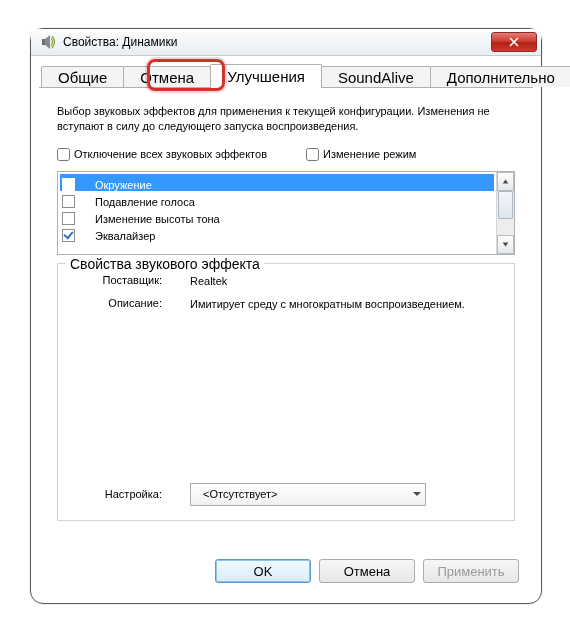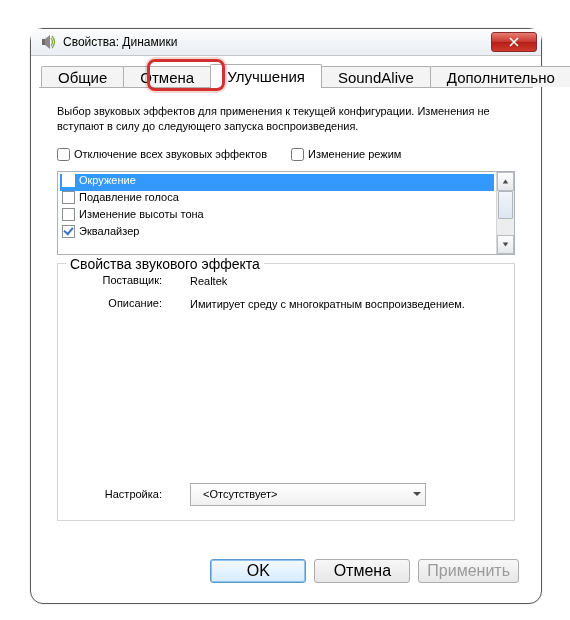--- a/index.html
+++ b/index.html
@@ -12,45 +12,45 @@
   .close-btn{width:44px;height:18px;border:1px solid #8b2a2a;border-radius:3px;background:linear-gradient(#e67c73,#c8372d 49%,#b11f15 50%,#cf382e);display:flex;align-items:center;justify-content:center;color:#fff;cursor:default}
   .close-btn svg{width:10px;height:10px}
   .client{position:absolute;left:8px;right:8px;top:36px;bottom:8px;background:#fff}
   .tabstrip{position:relative;height:22px;border-bottom:1px solid #b0b0b0;display:flex;align-items:flex-end;padding-left:2px}
   .tab{height:20px;padding:0 16px;border:1px solid #b0b0b0;border-bottom:none;border-radius:2px 2px 0 0;background:#f4f4f4;margin-right:-1px;display:flex;align-items:center;font-size:15px;cursor:default;position:relative}
   .tab.active{background:#fff;height:22px;z-index:2}
   .tab.active::after{content:"";position:absolute;left:0;right:0;bottom:-1px;height:1px;background:#fff}
   .tab-highlight{position:absolute;border:3px solid #d2322d;border-radius:8px;pointer-events:none;z-index:5;box-shadow:0 0 0 2px rgba(210,50,45,.2)}
   .body{padding:16px 18px}
   .desc{line-height:1.35;margin-bottom:14px}
-  .row{display:flex;align-items:center;gap:24px;margin-bottom:10px}
+  .row{display:flex;align-items:center;gap:39px;margin-bottom:10px}
   .chk{display:flex;align-items:center;gap:4px}
   .chk input{width:13px;height:13px;margin:0}
   .listbox{border:1px solid #aeb2b8;height:82px;display:flex;margin-bottom:8px}
   .list-inner{flex:1;padding:2px 2px}
-  .li{display:flex;align-items:flex-start;height:17px;padding:0 2px;gap:4px}
+  .li{display:flex;align-items:flex-end;height:17px;padding:0 2px;gap:20px}
   .li.sel{background:#3399ff;color:#fff}
   .li .cb{width:13px;height:13px;border:1px solid #8a8f94;background:#fff;display:flex;align-items:center;justify-content:center;box-sizing:border-box}
   .li .cb.cchecked::after{content:"";width:7px;height:4px;border:2px solid #3a76c6;border-top:none;border-right:none;transform:translateY(-1px) rotate(-50deg)}
   .li.sel .cb{border-color:#fff}
   .scroll{width:17px;background:#ecedee;border-left:1px solid #d6d6d6;display:flex;flex-direction:column}
   .sbtn{height:17px;background:linear-gradient(#fdfdfd,#e5e8ec);border:1px solid #b9bcc0;margin:0;display:flex;align-items:center;justify-content:center}
   .sbtn svg{width:7px;height:7px;fill:#4a4a4a}
   .strack{flex:1;position:relative}
   .sthumb{position:absolute;left:1px;right:1px;top:0;height:60%;background:linear-gradient(#f3f6fa,#dde5ef);border:1px solid #aeb6bf;border-radius:1px}
   .group{border:1px solid #d4d4d4;padding:10px 12px 16px;position:relative;min-height:230px}
   .group-title{position:absolute;top:-8px;left:8px;background:#fff;padding:0 4px;font-size:14px;color:#000}
   .proprow{display:flex;margin-bottom:8px}
   .plabel{width:92px;text-align:right;padding-right:28px}
   .pval{flex:1;line-height:1.35}
   .settingrow{display:flex;align-items:center;position:absolute;bottom:14px;left:12px;right:12px}
   .select{width:210px;height:21px;border:1px solid #abadb3;background:linear-gradient(#fff,#f0f0f0);display:flex;align-items:center;padding:0 12px;position:relative}
   .select::after{content:"";position:absolute;right:4px;top:50%;width:0;height:0;border:4px solid transparent;border-top-color:#4a4a4a;transform:translateY(-2px)}
   .btnbar{position:absolute;right:14px;bottom:12px;display:flex;gap:8px}
-  .btn{height:22px;min-width:78px;padding:0 8px;border:1px solid #acacac;border-radius:3px;background:linear-gradient(#f7f7f7,#e7e7e7);display:flex;align-items:center;justify-content:center;font-size:16px;cursor:default}
+  .btn{height:22px;min-width:78px;padding:0 8px;border:1px solid #acacac;border-radius:3px;background:linear-gradient(#f7f7f7,#e7e7e7);display:flex;align-items:center;justify-content:center;font-size:13px;cursor:default}
   .btn.default{border-color:#5a98d2;box-shadow:inset 0 0 0 1px #8fc2ef;background:linear-gradient(#f4faff,#d6ecff)}
   .btn.disabled{color:#9a9a9a}
 </style>
 </head>
 <body>
 <div class="canvas">
 <div class="window">
 
   <div class="titlebar">
     <span class="title-icon">

